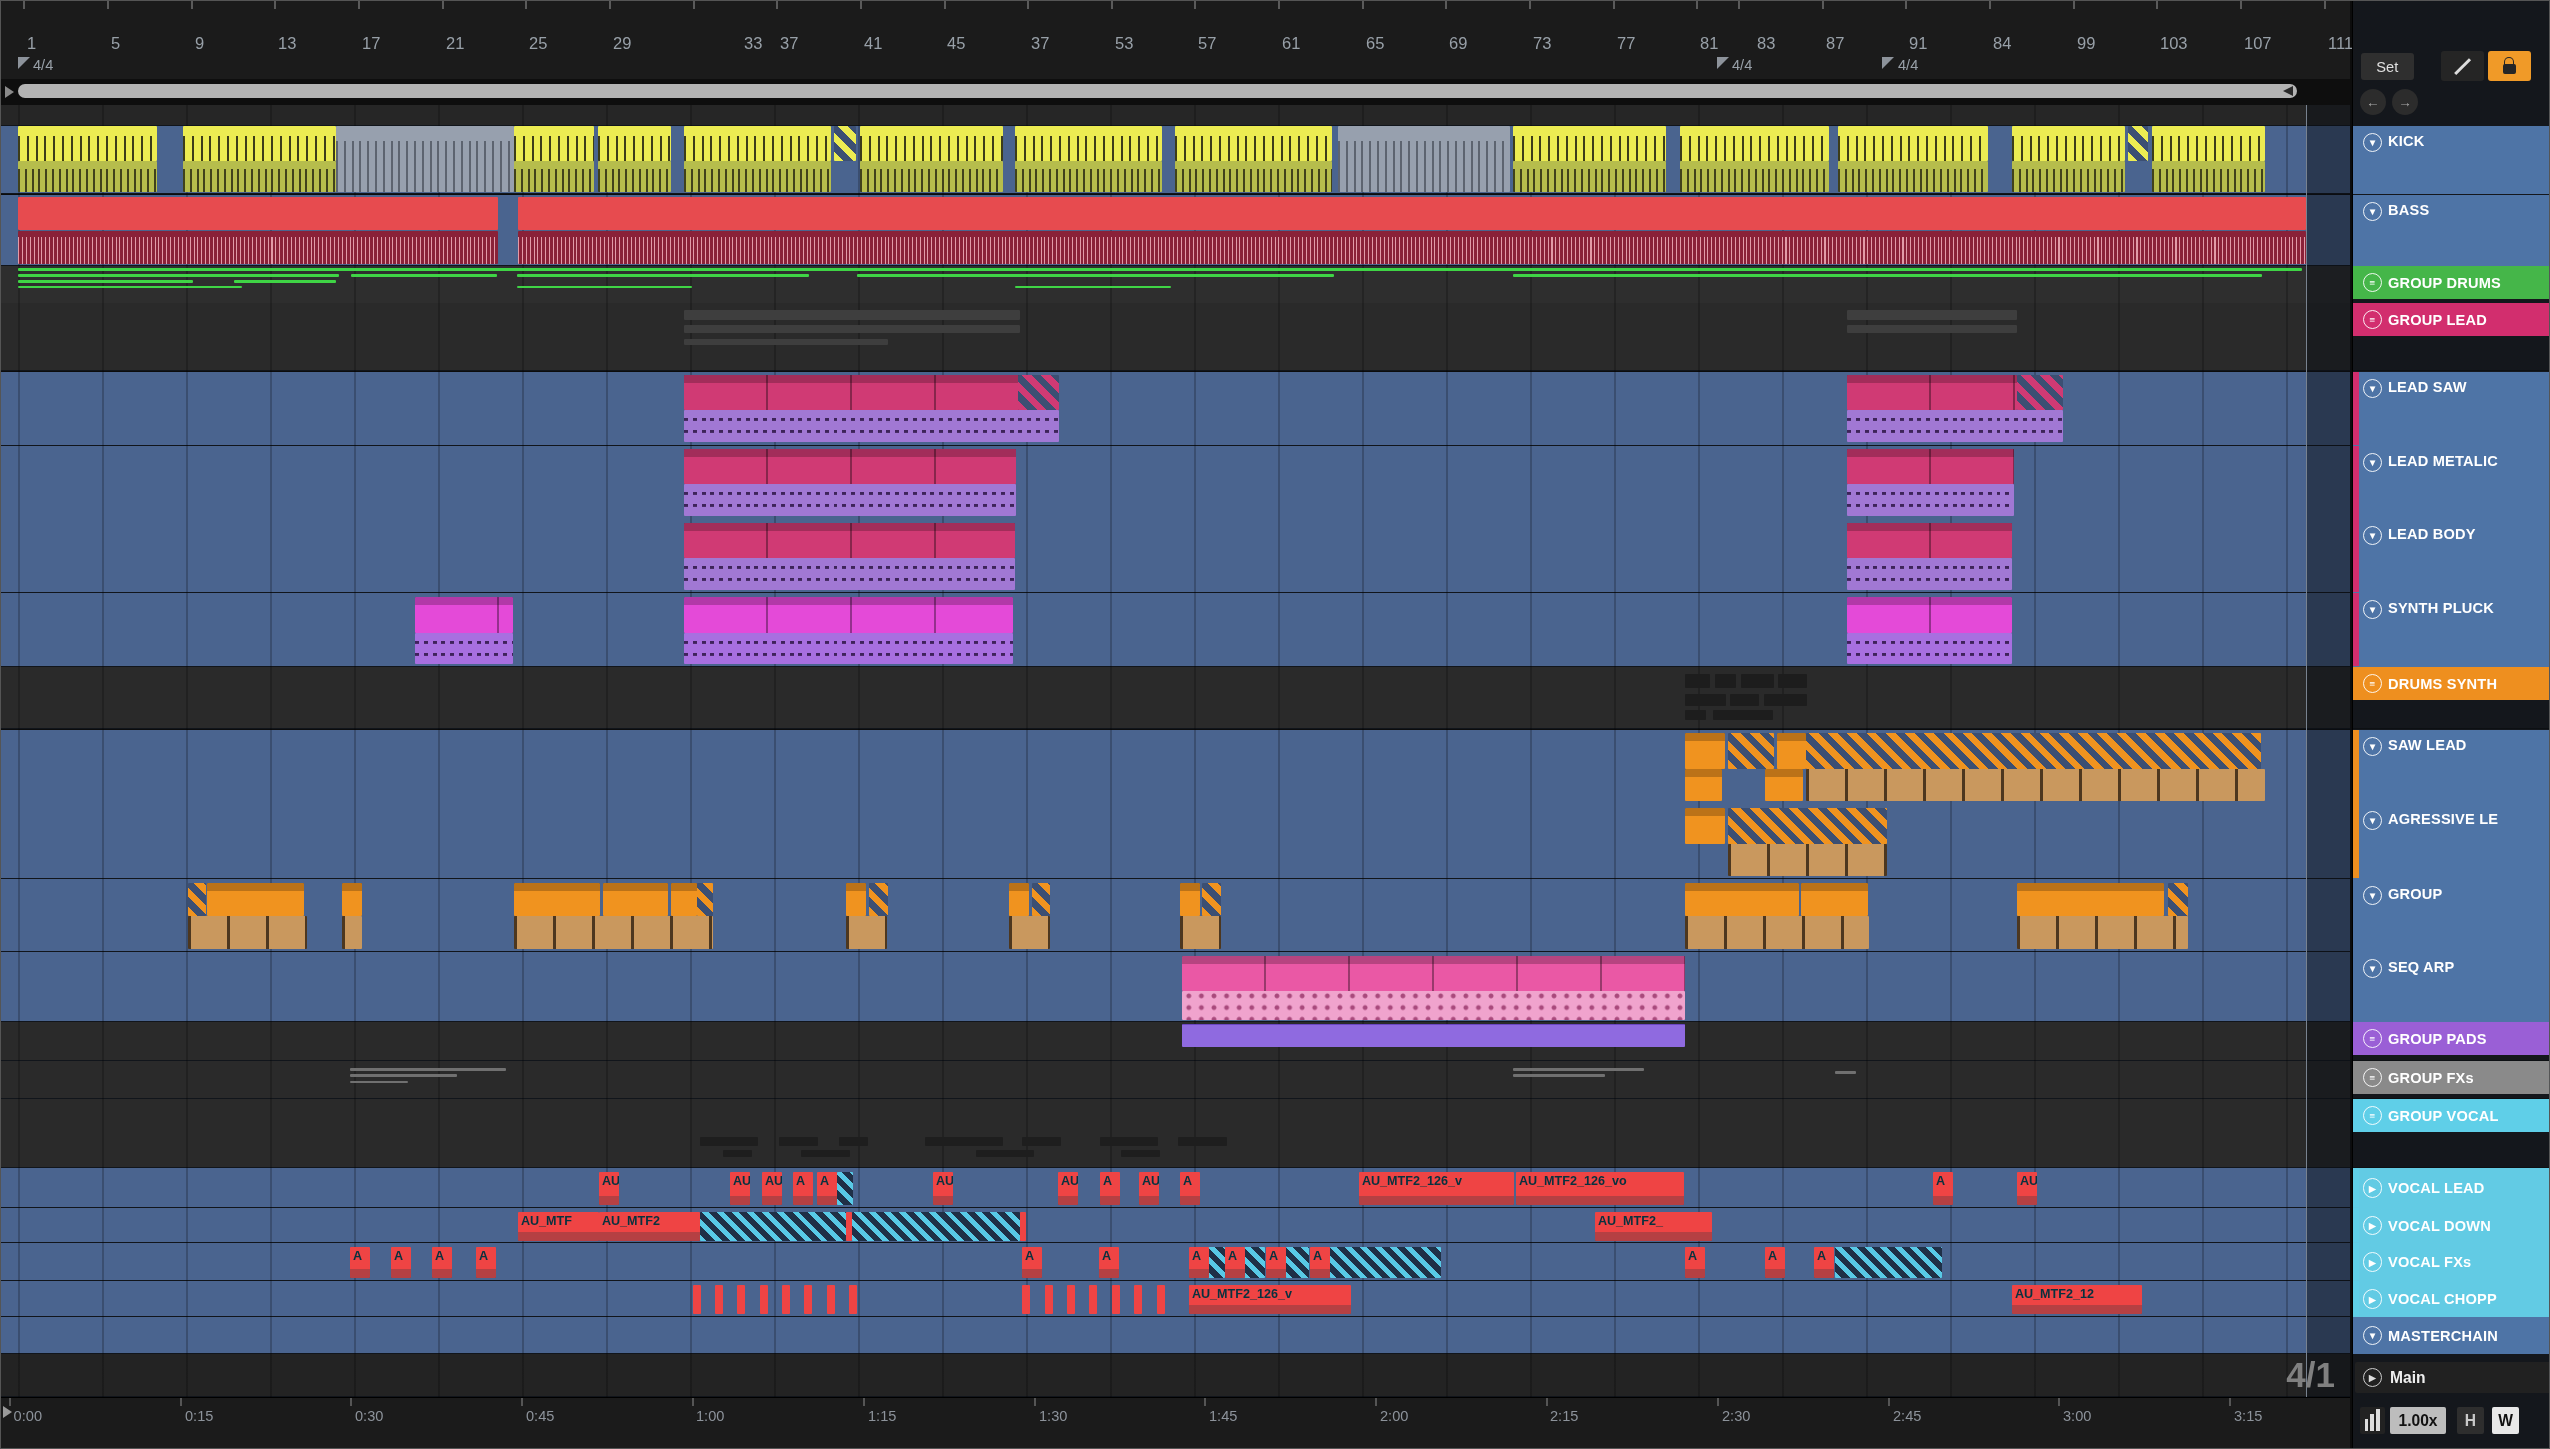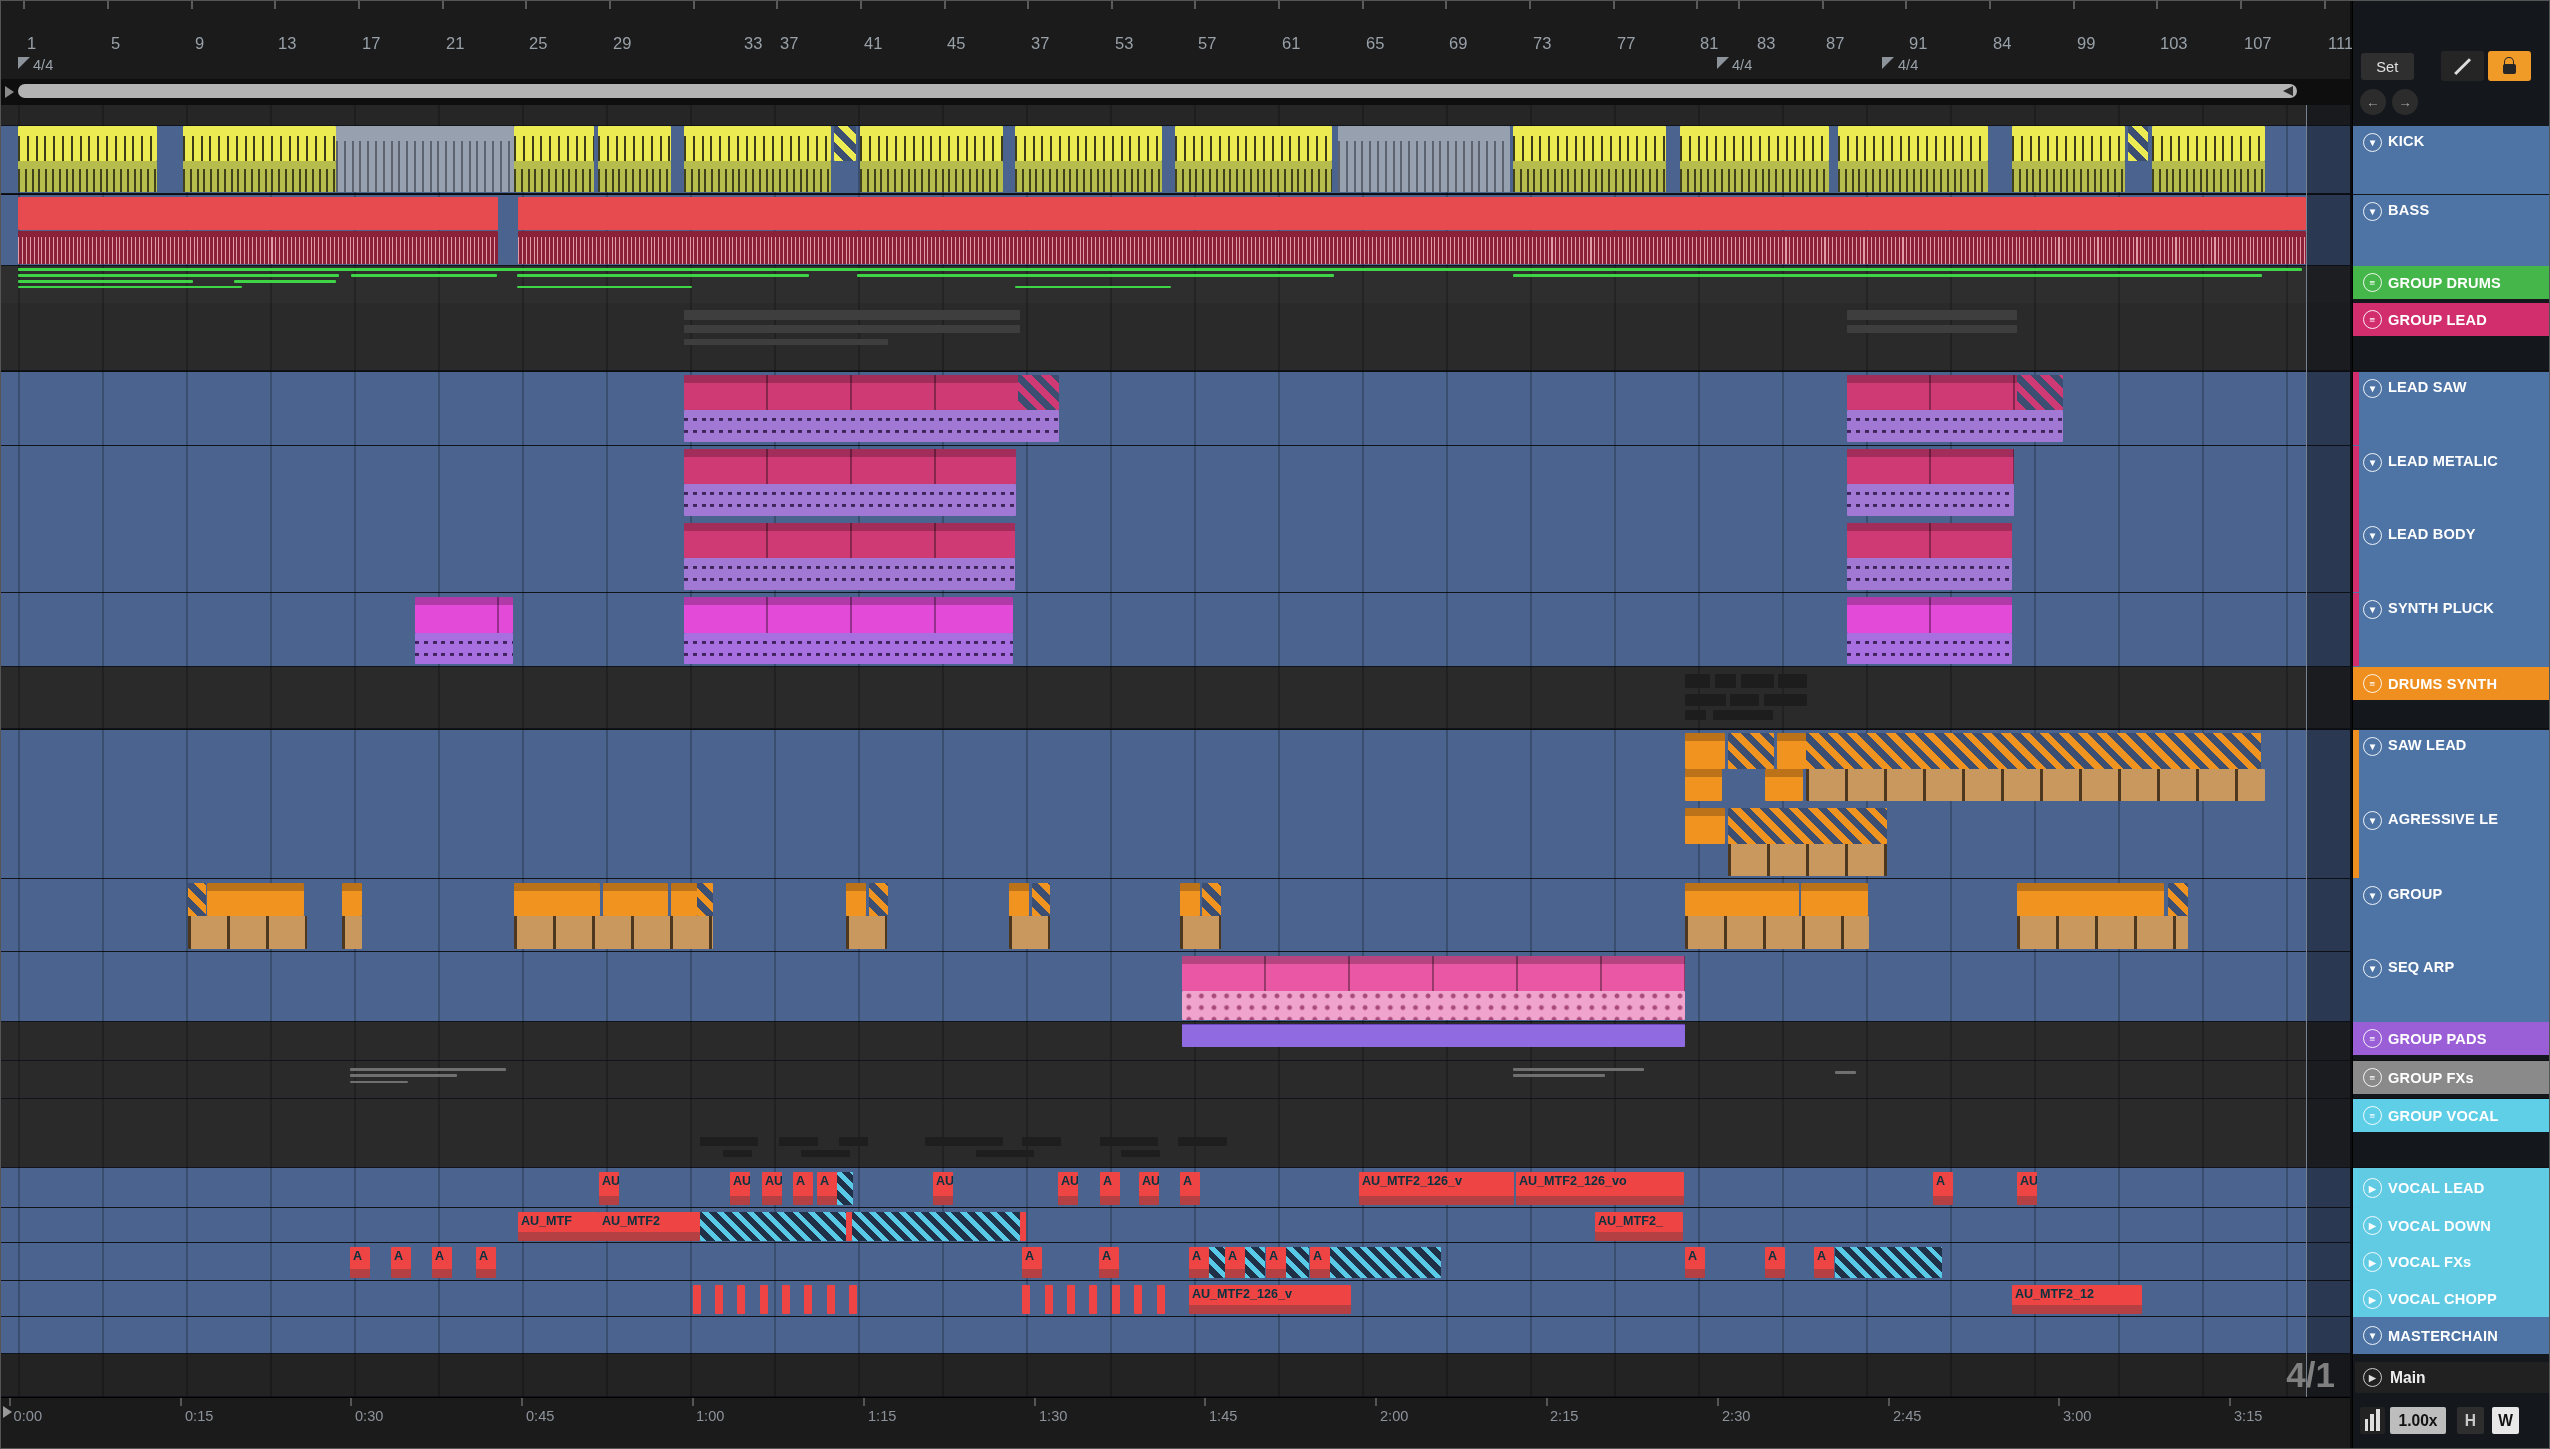--- a/index.html
+++ b/index.html
@@ -307,21 +307,21 @@
       <div class="clip voc-hatch" style="left: 1243px; top: 1246px; width: 21.4px; height: 31px;"></div>
       <div class="clip voc-hatch" style="left: 1285px; top: 1246px; width: 23px; height: 31px;"></div>
       <div class="clip voc-hatch" style="left: 1329px; top: 1246px; width: 111px; height: 31px;"></div>
       <div class="clip voc-hatch" style="left: 1834px; top: 1246px; width: 107px; height: 31px;"></div>
       <div class="clip voc-cyan" style="left: 517px; top: 1211px; width: 81px; height: 29px;">
         <span class="clip-label">AU_MTF</span>
       </div>
       <div class="clip voc-cyan" style="left: 598px; top: 1211px; width: 101px; height: 29px;">
         <span class="clip-label">AU_MTF2</span>
       </div>
-      <div class="clip voc-cyan" style="left: 1594px; top: 1211px; width: 88px; height: 29px;">
+      <div class="clip voc-cyan" style="left: 1594px; top: 1211px; width: 117px; height: 29px;">
         <span class="clip-label">AU_MTF2_</span>
       </div>
       <div class="clip voc-sliver" style="left: 845px; top: 1211px; width: 5.8px; height: 29px;"></div>
       <div class="clip voc-sliver" style="left: 1019px; top: 1211px; width: 5.8px; height: 29px;"></div>
       <div class="clip voc-cyan" style="left: 349px; top: 1246px; width: 20.4px; height: 31px;">
         <span class="clip-label">A</span>
       </div>
       <div class="clip voc-cyan" style="left: 390px; top: 1246px; width: 20.4px; height: 31px;">
         <span class="clip-label">A</span>
       </div>

